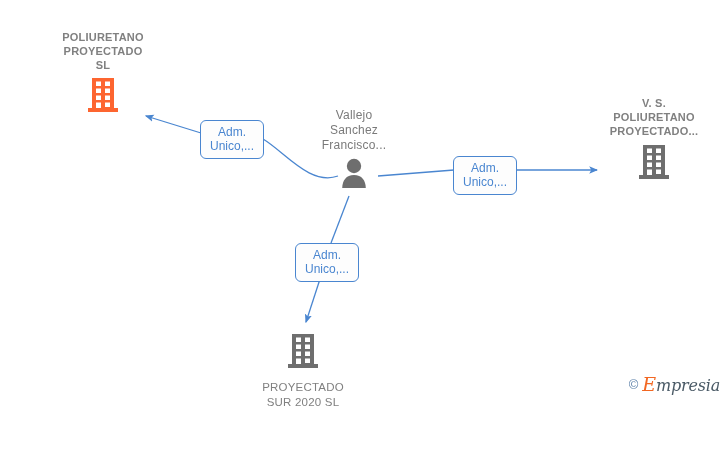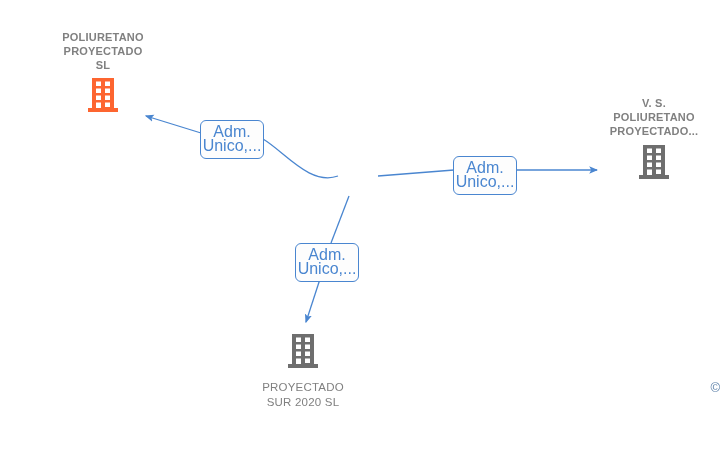--- a/index.html
+++ b/index.html
@@ -71,21 +71,21 @@
 
   
   .edge-label {
     position: absolute;
     z-index: 3;
     box-sizing: border-box;
     border: 1px solid #4a86d0;
     border-radius: 6px;
     background: #fdfdfd;
     color: #4a86d0;
-    font-size: 16px;
+    font-size: 12px;
     line-height: 14px;
     text-align: center;
     padding: 4px 0 5px 0;
     width: 64px;
     user-select: none;
   }
   .edge-label .l1 { display: block; }
   .edge-label .l2 { display: block; }
 
   
@@ -155,20 +155,31 @@
         <rect x="8" y="10.5" width="5" height="4.5" fill="#ffffff"></rect>
         <rect x="17" y="10.5" width="5" height="4.5" fill="#ffffff"></rect>
         <rect x="8" y="17.5" width="5" height="4.5" fill="#ffffff"></rect>
         <rect x="17" y="17.5" width="5" height="4.5" fill="#ffffff"></rect>
         <rect x="8" y="24.5" width="5" height="5.5" fill="#ffffff"></rect>
         <rect x="17" y="24.5" width="5" height="4.5" fill="#ffffff"></rect>
       </svg>
     </span>
   </div>
 
+  <div class="node" style="left:294px; top:108px; width:120px;">
+    <div class="node-label regular">Vallejo
+Sanchez
+Francisco...</div>
+    <span class="node-icon">
+      <svg width="26" height="30" viewBox="0 0 26 30" xmlns="http://www.w3.org/2000/svg" style="margin-top:5px;">
+        <circle cx="13" cy="8" r="7.2" fill="#6e6e6e"></circle>
+        <path d="M13 17 C5.2 17 1.4 22.4 1.2 30 L24.8 30 C24.6 22.4 20.8 17 13 17 Z" fill="#6e6e6e"></path>
+      </svg>
+    </span>
+  </div>
 
   <div class="node" style="left:580px; top:96px; width:148px;">
     <div class="node-label">V.  S.
 POLIURETANO
 PROYECTADO...</div>
     <span class="node-icon">
       <svg width="30" height="34" viewBox="0 0 30 34" xmlns="http://www.w3.org/2000/svg" style="margin-top:7px;">
         <rect x="4" y="0" width="22" height="30" fill="#6e6e6e"></rect>
         <rect x="0" y="30" width="30" height="4" fill="#6e6e6e"></rect>
         <rect x="8" y="3.5" width="5" height="4.5" fill="#ffffff"></rect>
@@ -212,15 +223,16 @@
     <span class="l2">Unico,...</span>
   </div>
 
   <div class="edge-label" style="left:295px; top:243px;">
     <span class="l1">Adm.</span>
     <span class="l2">Unico,...</span>
   </div>
 
   <div id="watermark">
     <span class="copy">©</span>
+    <span class="brand"><span class="cap">E</span><span>mpresia</span></span>
   </div>
 
 </div>
 
 </body></html>

